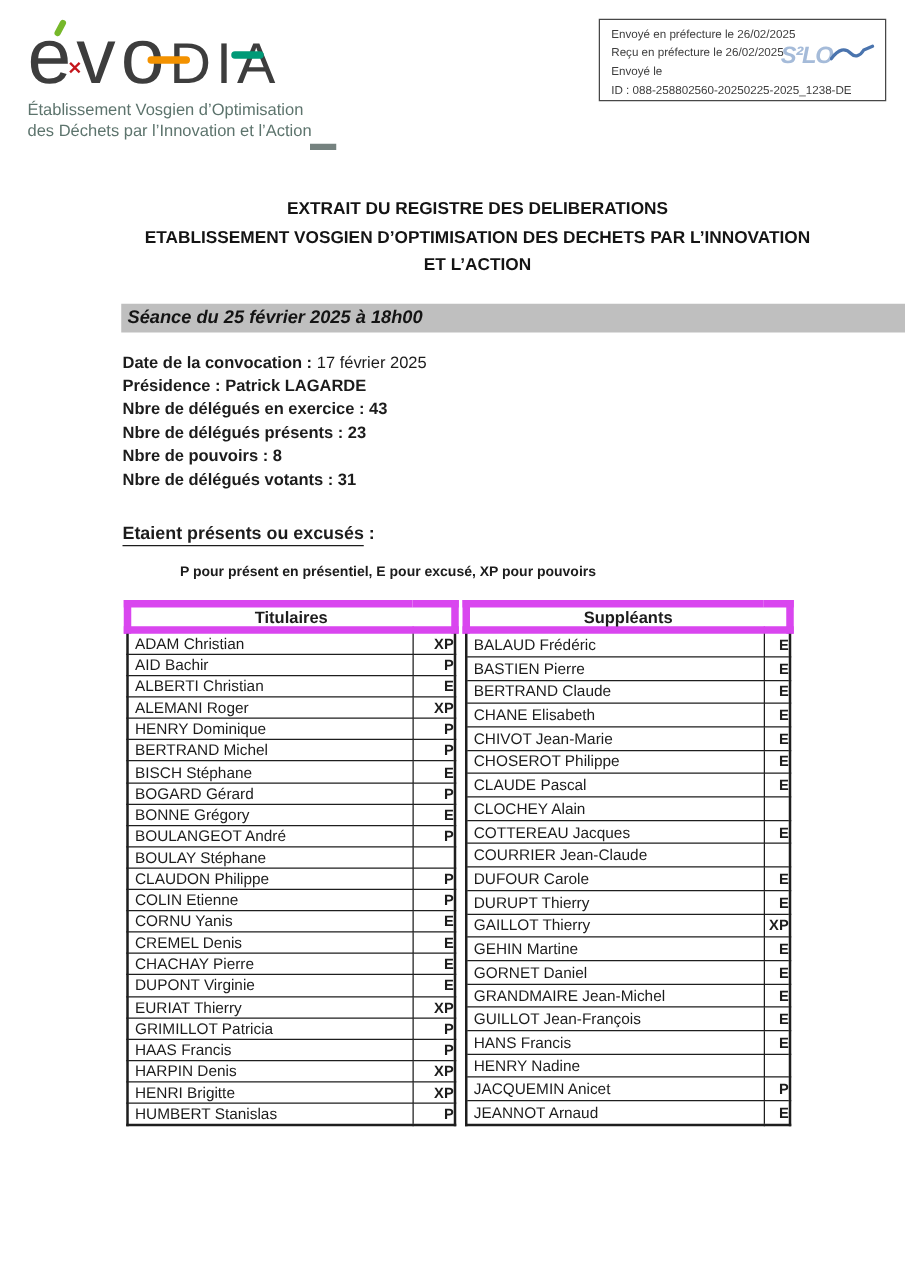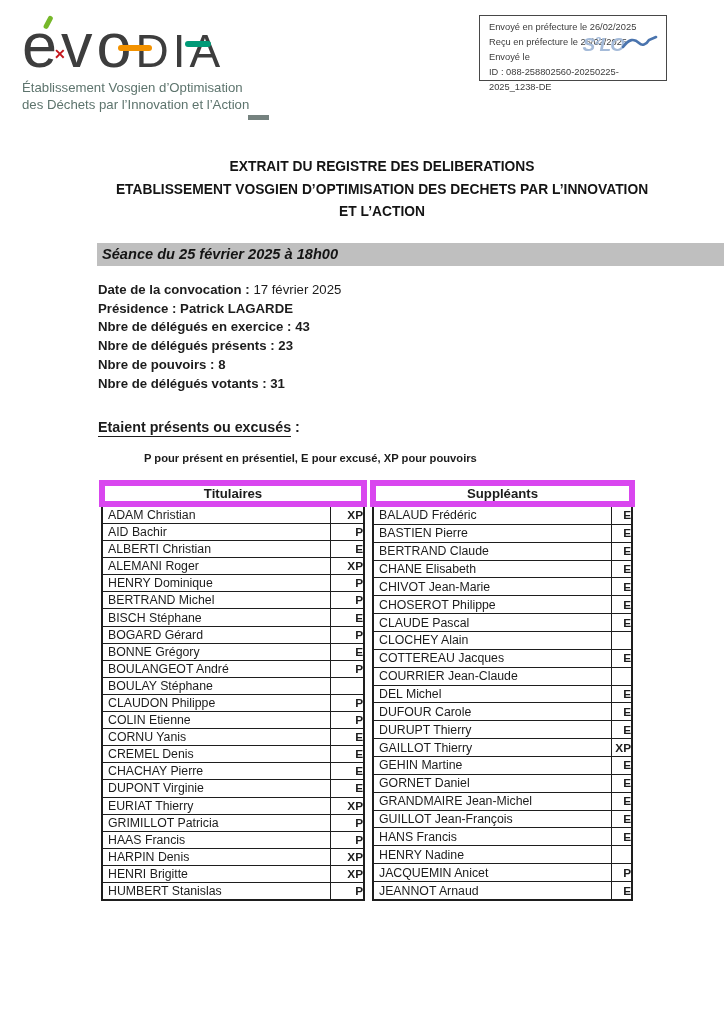--- a/index.html
+++ b/index.html
@@ -18,21 +18,21 @@
   .mark { position:absolute; border-radius:3px; }
   .mark-green  { left:19px;  top:6px;  width:14px; height:4.5px; background:#76b82a; transform:rotate(-62deg); }
   .mark-x      { position:absolute; left:32px; top:33px; color:#c4161c; font-size:14px; font-weight:bold; line-height:14px; }
   .mark-orange { left:96px;  top:31px; width:34px; height:6px; background:#f39200; }
   .mark-teal   { left:163px; top:27px; width:26px; height:5.5px; background:#009a77; }
   .tagline { margin-top:4px; font-size:13.2px; line-height:16.5px; color:#5d746d; }
   .tagline-dash { position:absolute; left:226px; top:101px; width:21px; height:4.5px; background:#75827f; }
 
   
   .stamp {
-    position:absolute; left:479px; top:15px; width:188px; height:66px;
+    position:absolute; left:479px; top:15px; width:230px; height:66px;
     border:1.6px solid #474747; padding:4px 0 0 9px;
     font-size:9.3px; line-height:14.9px; color:#3c3c3c; background:#fff;
   }
   .s2lo { position:absolute; right:8px; top:22px; display:flex; align-items:center;justify-content:space-between; }
   .s2lo-text { font-style:italic; font-weight:bold; font-size:19px; color:#a5bbd9; letter-spacing:-1px; }
   .s2lo svg { margin-left:-2px; margin-top:-4px; }
 
   
   .title {
     position:absolute; left:62px; top:156px; width:640px; text-align:center;
@@ -284,24 +284,20 @@
           </tr>
           <tr>
             <td class="name">COTTEREAU Jacques</td>
             <td class="status">E</td>
           </tr>
           <tr>
             <td class="name">COURRIER Jean-Claude</td>
             <td class="status"></td>
           </tr>
           <tr>
-            <td class="name">DEL Michel</td>
-            <td class="status">E</td>
-          </tr>
-          <tr>
             <td class="name">DUFOUR Carole</td>
             <td class="status">E</td>
           </tr>
           <tr>
             <td class="name">DURUPT Thierry</td>
             <td class="status">E</td>
           </tr>
           <tr>
             <td class="name">GAILLOT Thierry</td>
             <td class="status">XP</td>

